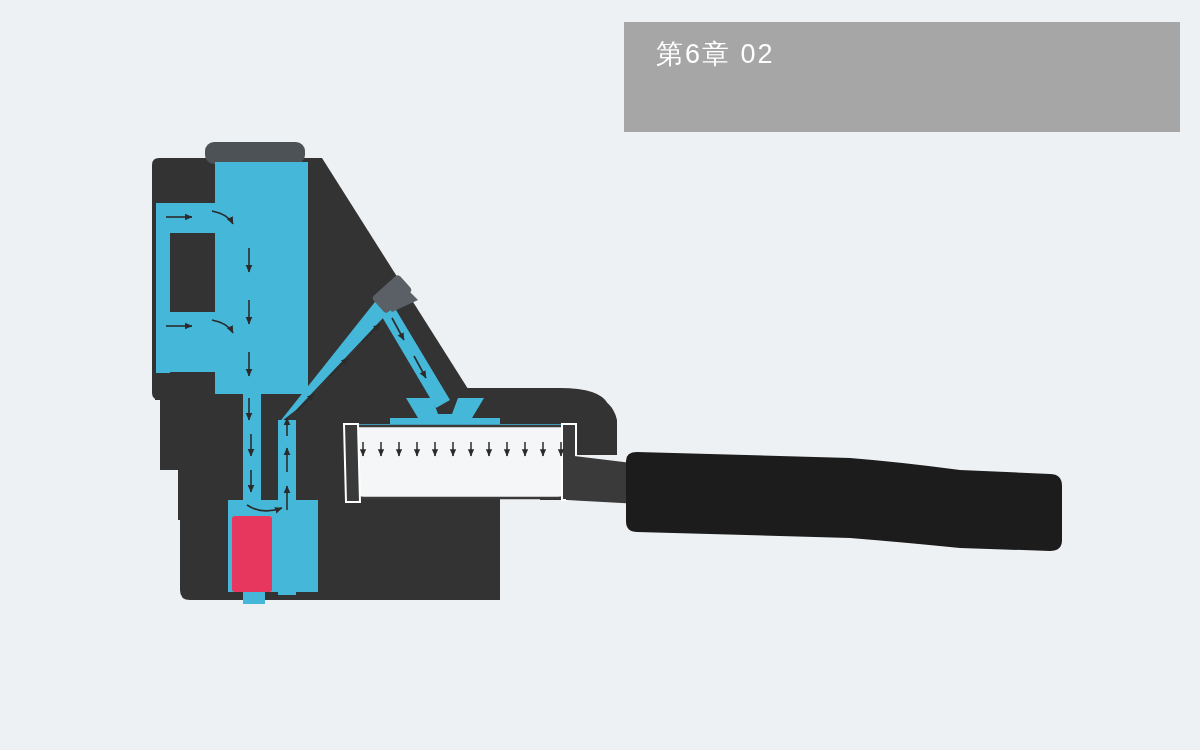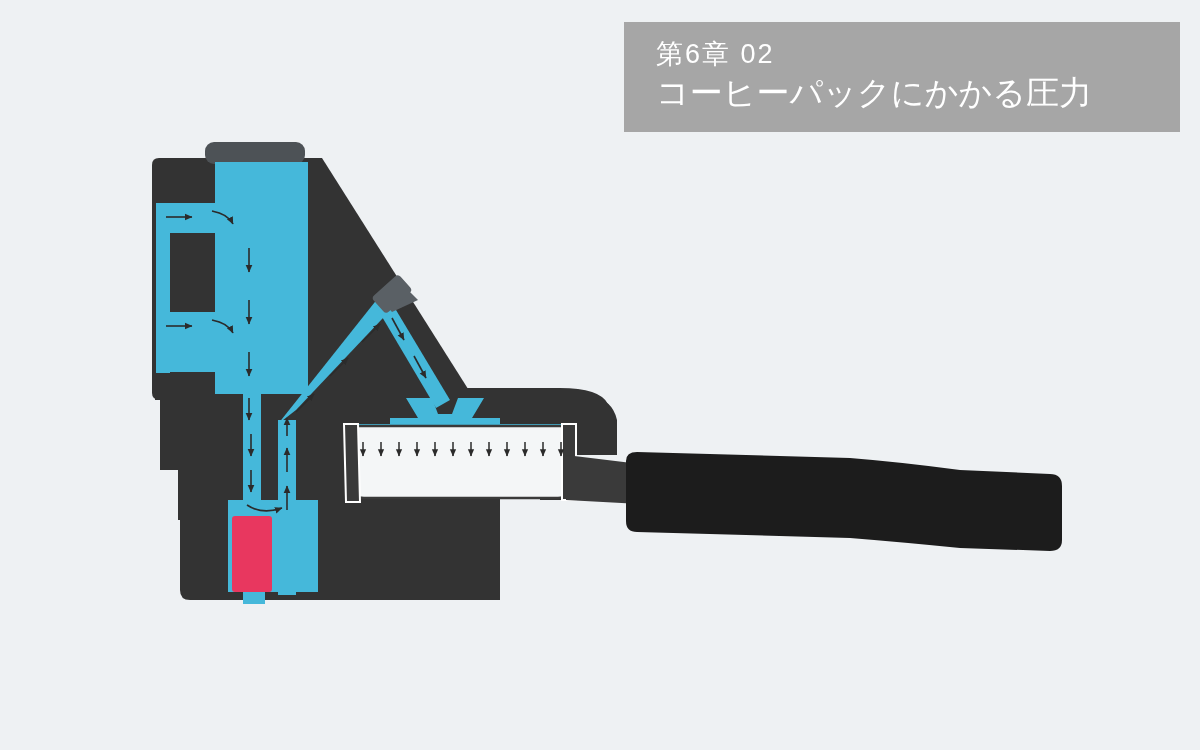--- a/index.html
+++ b/index.html
@@ -207,16 +207,15 @@
       <line x1="507" y1="442" x2="507" y2="456"></line>
       <line x1="525" y1="442" x2="525" y2="456"></line>
       <line x1="543" y1="442" x2="543" y2="456"></line>
       <line x1="561" y1="442" x2="561" y2="456"></line>
     </g>
 
   </svg>
 
   <div id="title-banner">
     <div id="chapter-line">第6章 02</div>
-    <div id="subtitle-line">コーヒーパックにかかる圧力</div>
   </div>
 
 </div>
 
 </body></html>

